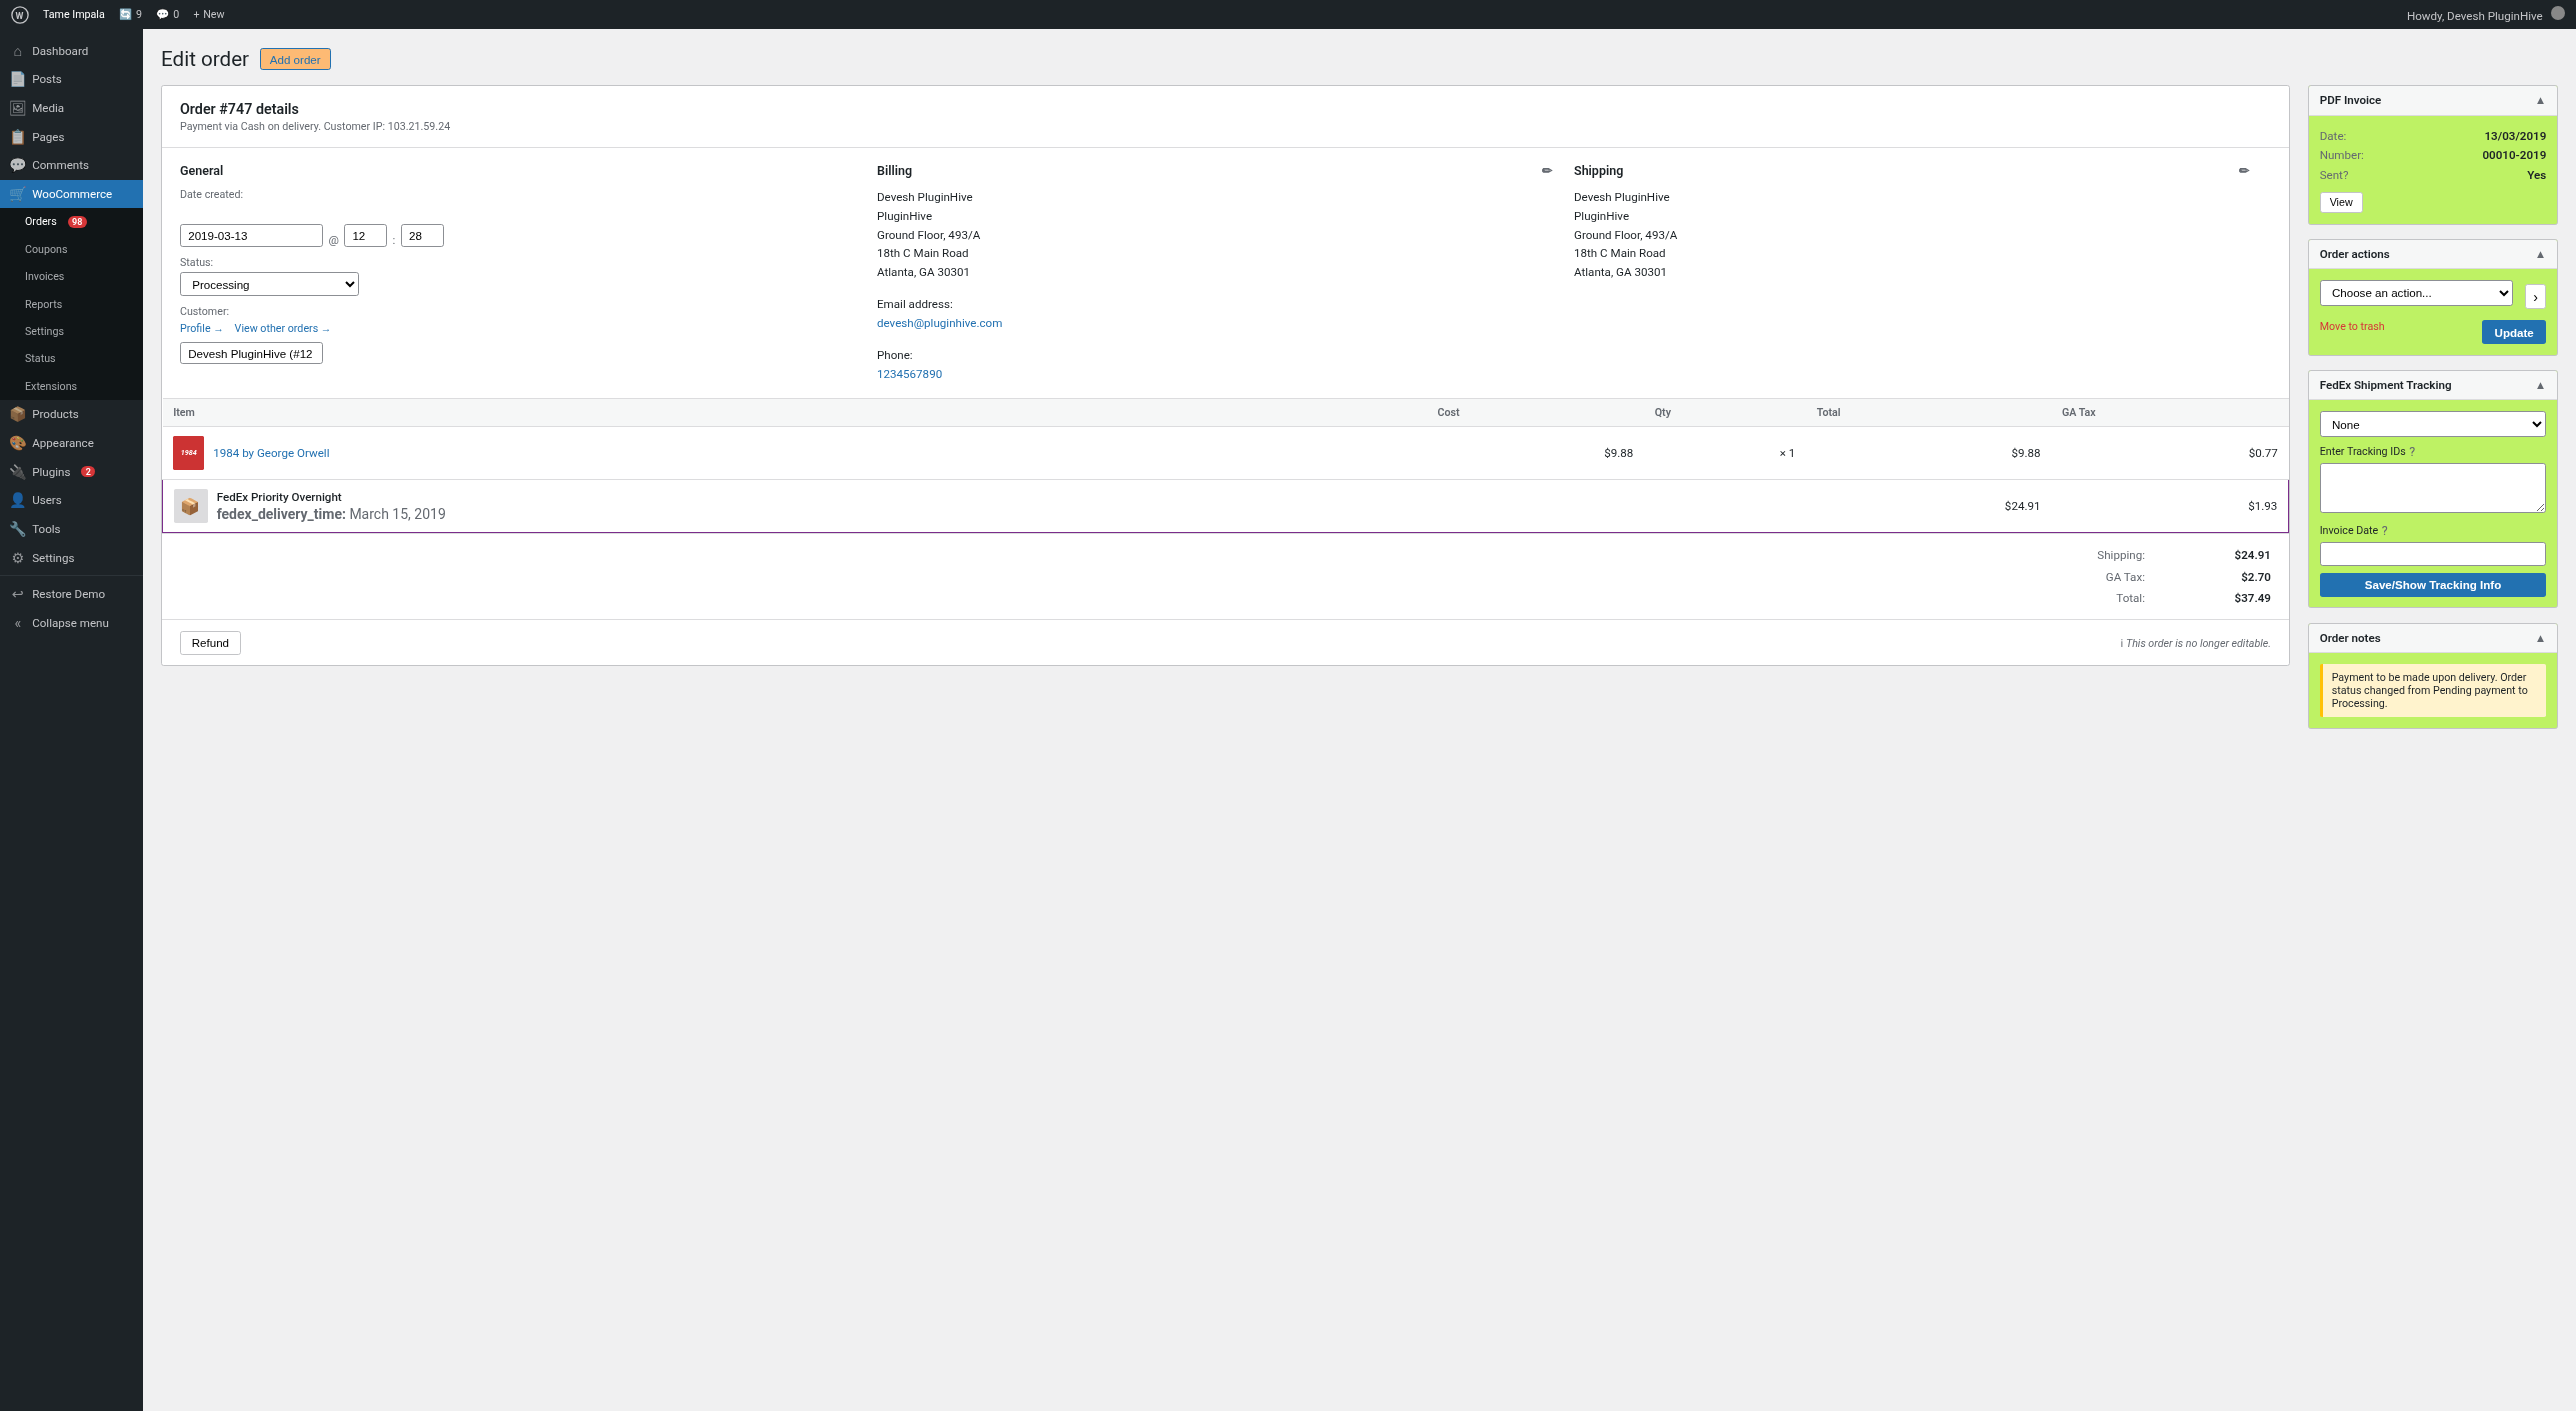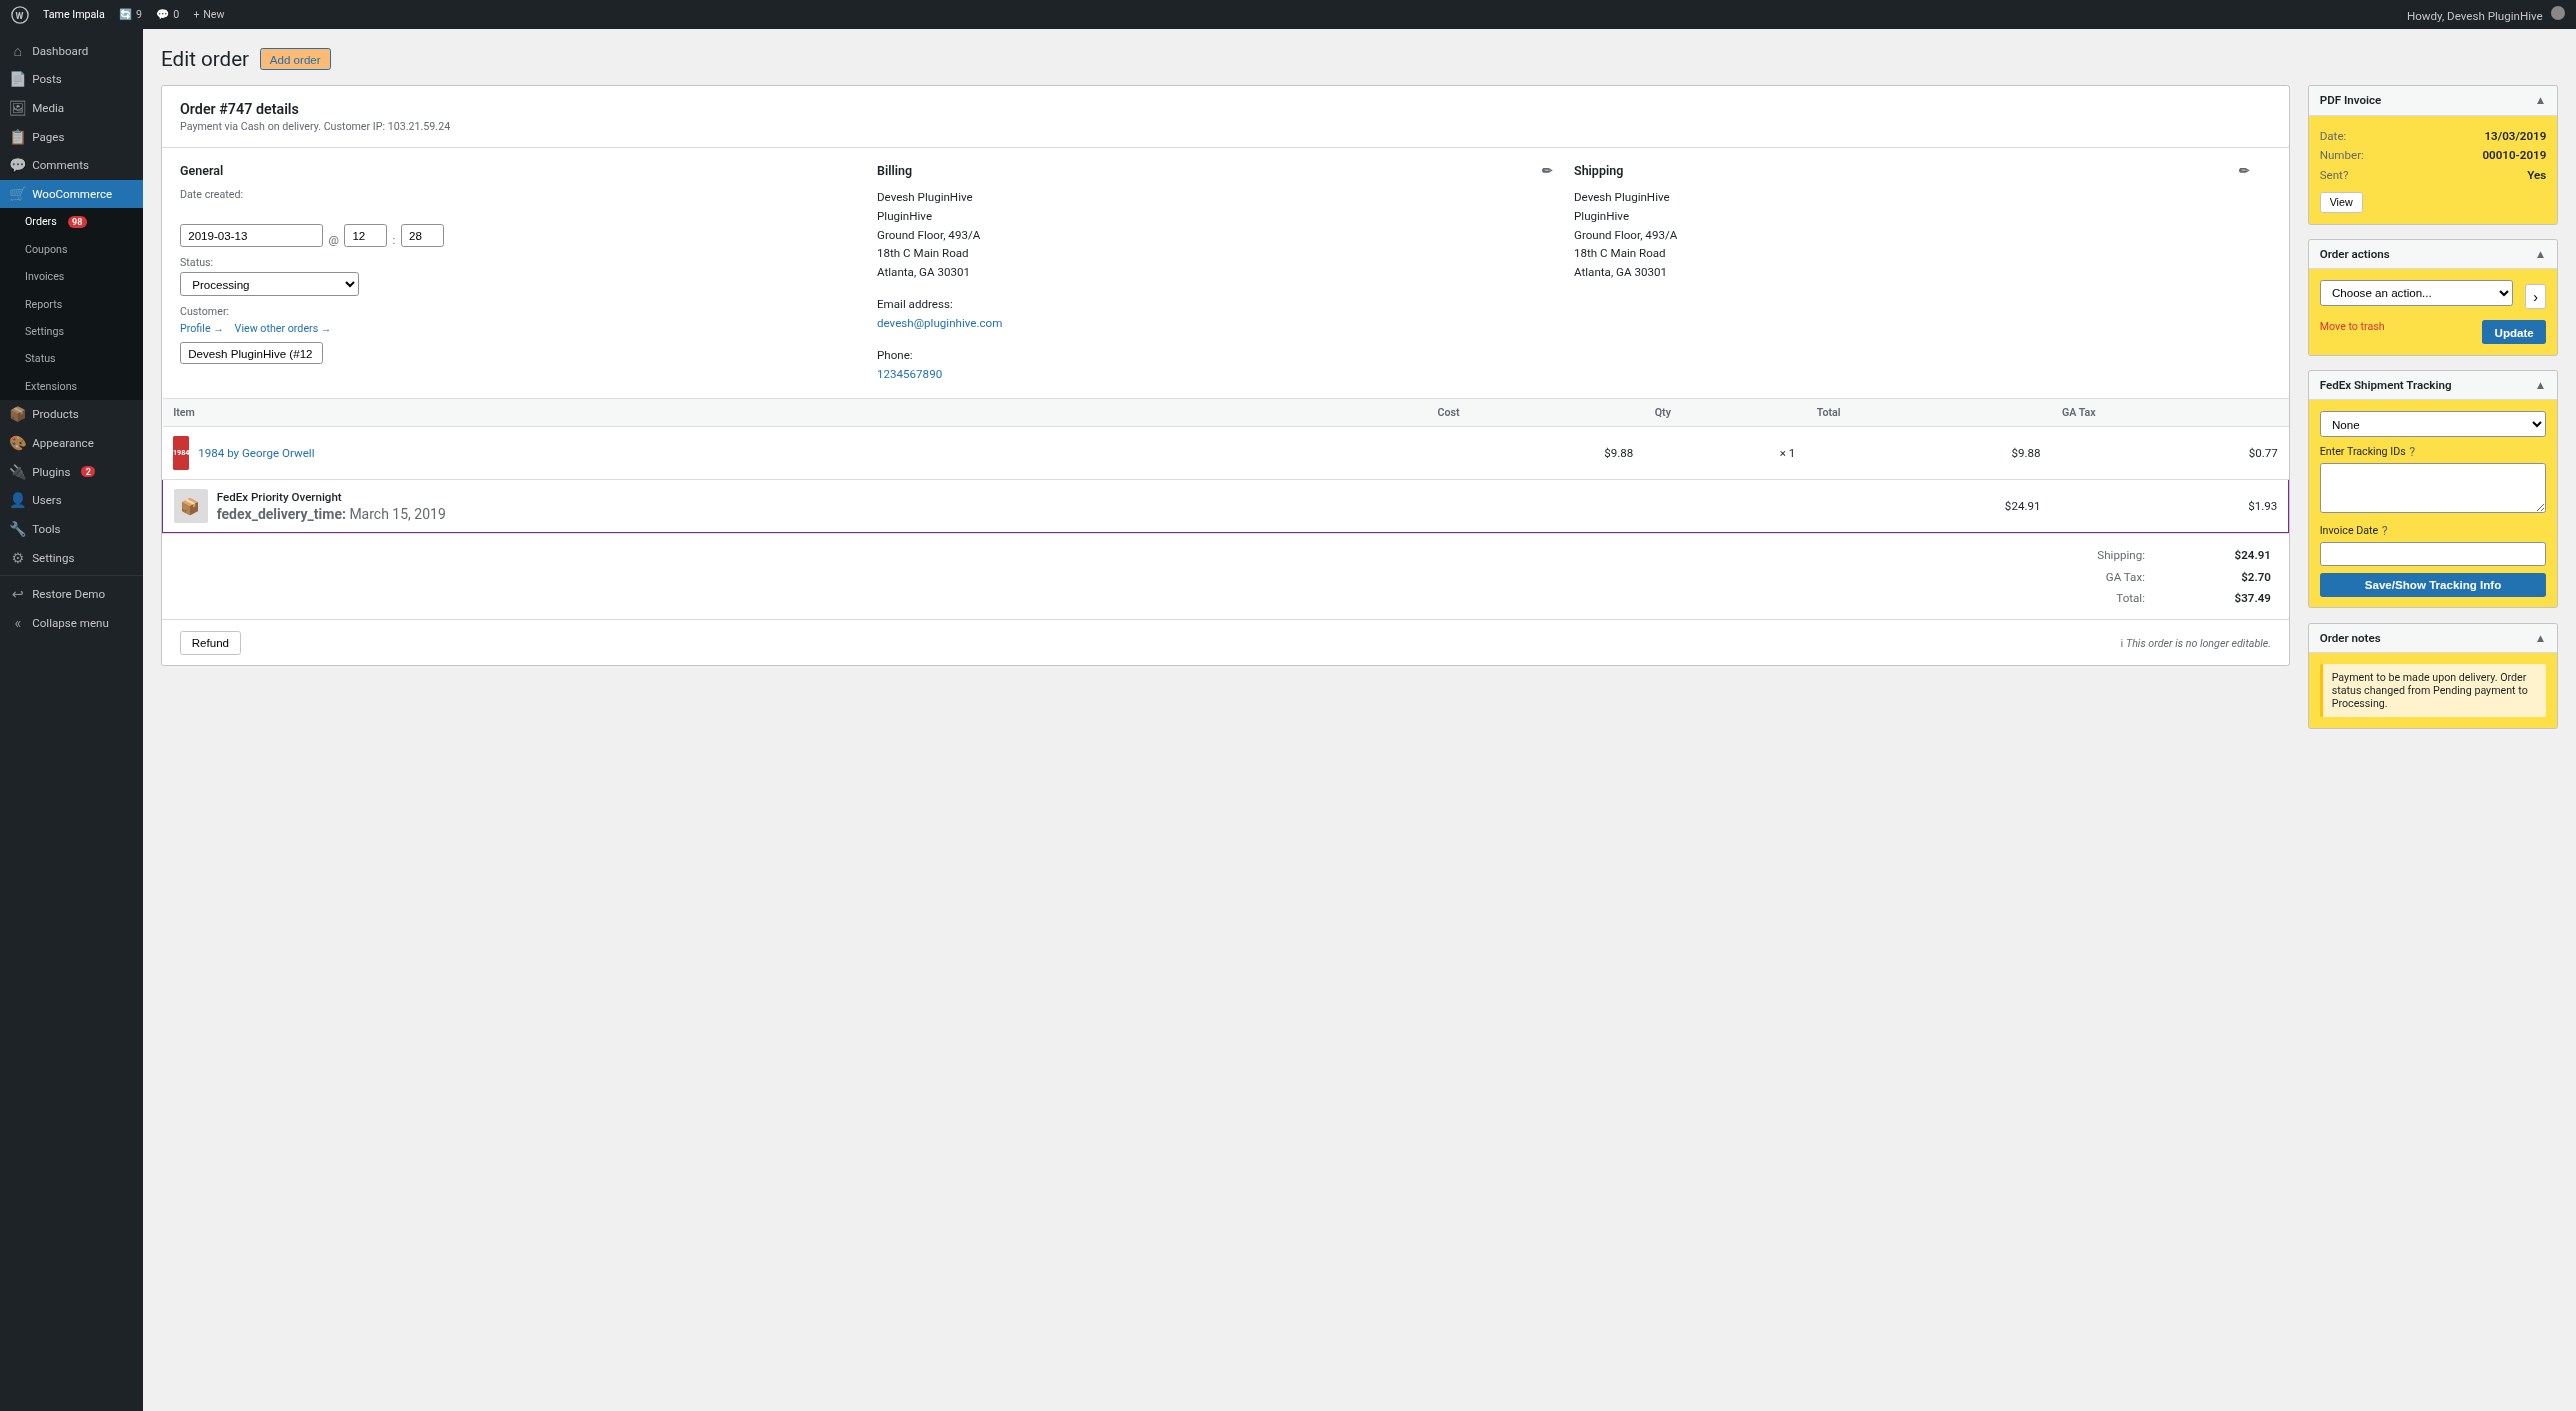--- a/index.html
+++ b/index.html
@@ -157,28 +157,29 @@
     }
     .items-table th.right { text-align: left; }
     .items-table td {
       padding: 9px 10.7px;
       border-bottom: 0.9px solid #dcdcde;
       vertical-align: middle;
     }
     .items-table td.right { text-align: right; }
 
     .product-img {
-      width: 16px; height: 34px;
+      width: 31px; height: 34px;
       background: #cc3333;
       border-radius: 1.8px;
       display: flex; align-items: center; justify-content: center;
       color: #fff;
       font-size: 9px;
       font-weight: bold;
       overflow: hidden;
+      font-style: italic;
     }
 
     .shipping-row { border: 1.8px solid #7b2d8b; border-radius: 3.6px; }
     .shipping-row td { border-bottom: none; }
 
     .shipping-icon {
       width: 34px; height: 34px;
       background: #dcdcde;
       border-radius: 1.8px;
       display: flex; align-items: center; justify-content: center;
@@ -219,21 +220,21 @@
     .not-editable span { color: #646970; }
 
     
     #side-panel {
       width: 268px;
       flex-shrink: 0;
       padding-left: 18px;
     }
 
     .side-box {
-      background: #fde047;
+      background: #bef264;
       border: 0.9px solid #c3c4c7;
       border-radius: 2.7px;
       margin-bottom: 14.3px;
       overflow: hidden;
     }
     .side-box-header {
       background: #f6f7f7;
       border-bottom: 0.9px solid #dcdcde;
       padding: 7.2px 10.7px;
       display: flex; justify-content: space-between; align-items: center;

